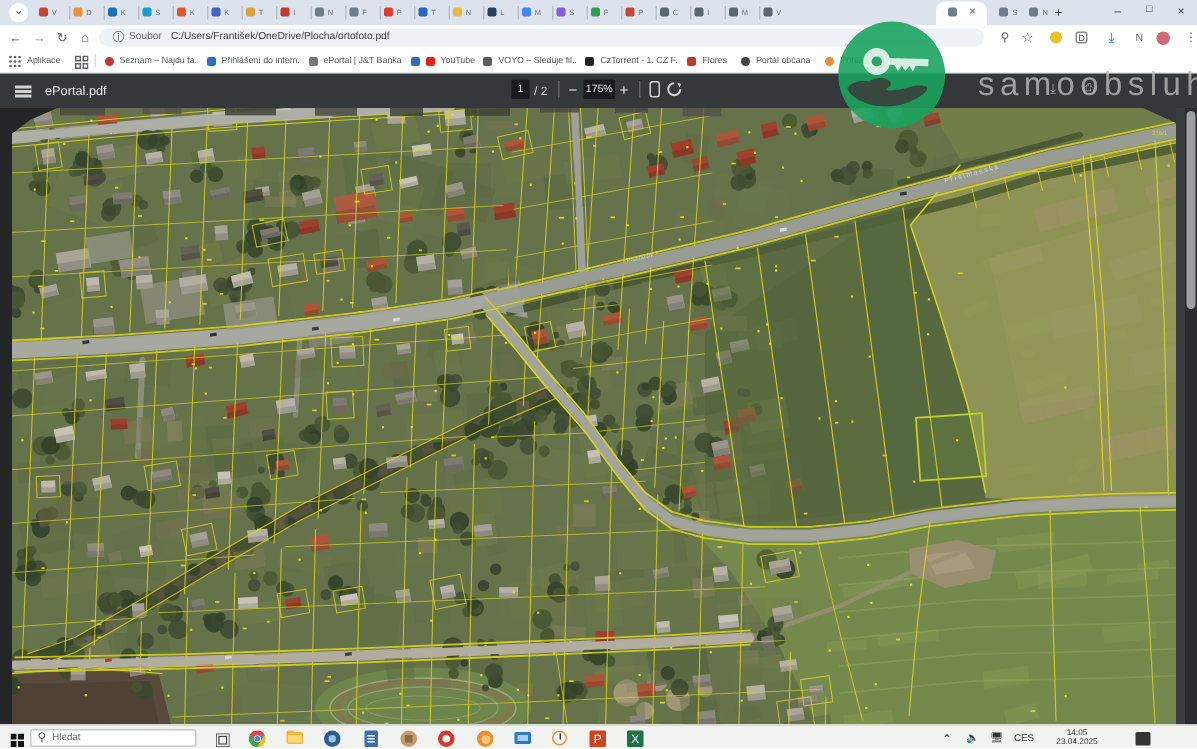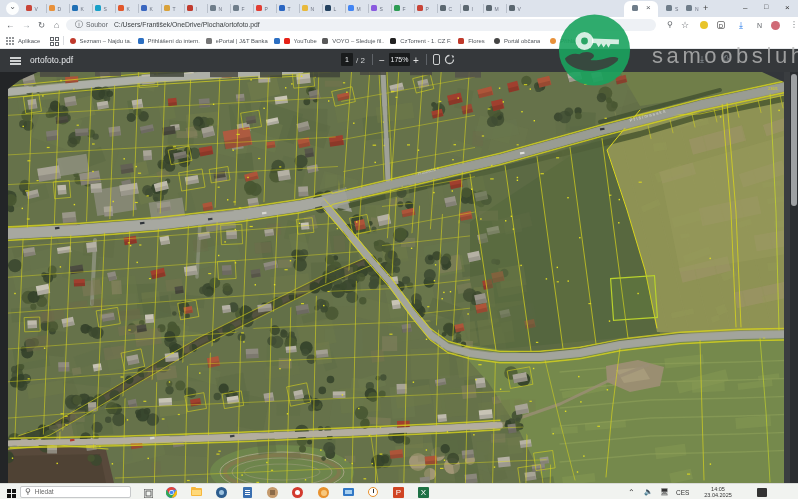--- a/index.html
+++ b/index.html
@@ -173,21 +173,21 @@
     <div class="bfav" style="left:458.25px;background:#c0392b"></div>
     <div class="btxt" style="left:468.25px">Flores</div>
     <div class="bfav" style="left:493.95px;background:#444;border-radius:50%"></div>
     <div class="btxt" style="left:503.95px">Portál občana</div>
     <div class="bfav" style="left:550.3px;background:#e8913a;border-radius:50%"></div>
     <div class="btxt" style="left:560.3px">Přihlášení | Přidat...</div>
   </div>
 
 <div id="pdfbar">
  <div style="position:absolute;left:10px;top:8px;width:11px;height:1.6px;background:#cfd1d2;box-shadow:0 3px 0 #cfd1d2,0 6px 0 #cfd1d2"></div>
- <span style="position:absolute;left:30px;top:6px;font-size:8.5px;color:#e8eaed">ortofoto.pdf</span>
+ <span style="position:absolute;left:30px;top:6px;font-size:8.5px;color:#e8eaed">ePortal.pdf</span>
  <div class="pbox" style="left:341px;width:12px">1</div>
  <span style="position:absolute;left:356px;top:7px;font-size:8px;color:#cfd1d2">/ 2</span>
  <div class="psep" style="left:372px"></div>
  <span style="position:absolute;left:379px;top:5.5px;font-size:10px;color:#e0e0e0">−</span>
  <div class="pbox" style="left:389px;width:21px">175%</div>
  <span style="position:absolute;left:413px;top:5.5px;font-size:10px;color:#e0e0e0">+</span>
  <div class="psep" style="left:426px"></div>
  <div style="position:absolute;left:433px;top:5px;width:7px;height:11px;border:1.2px solid #cfd1d2;border-radius:2px"></div>
  <svg style="position:absolute;left:444px;top:5px" width="11" height="11" viewBox="0 0 11 11">
       <path d="M5.5 1.5 a4 4 0 1 0 4 4" fill="none" stroke="#cfd1d2" stroke-width="1.3"></path>

